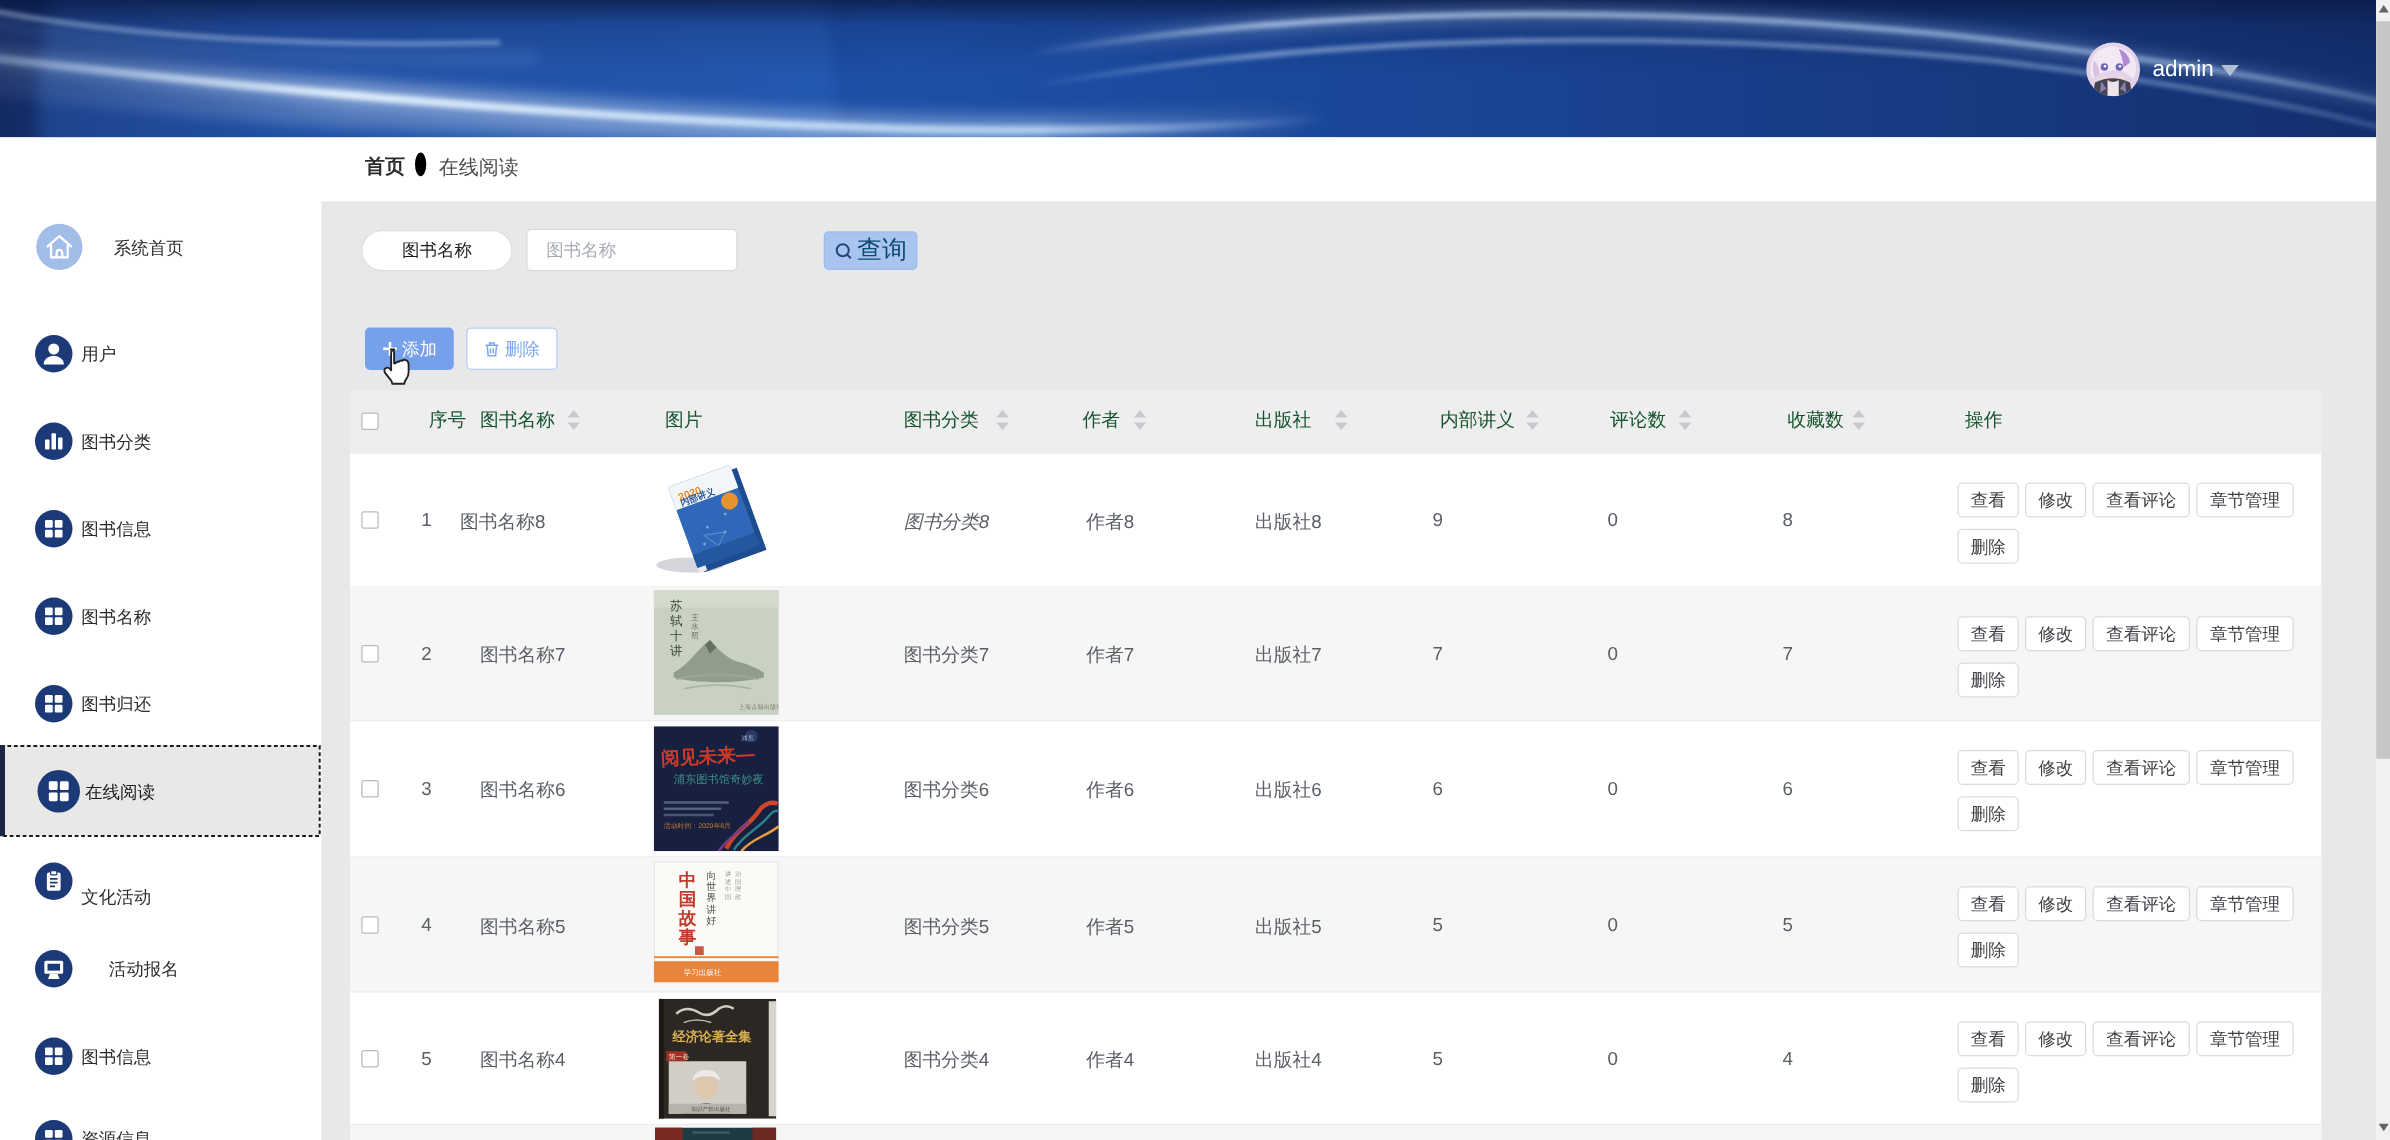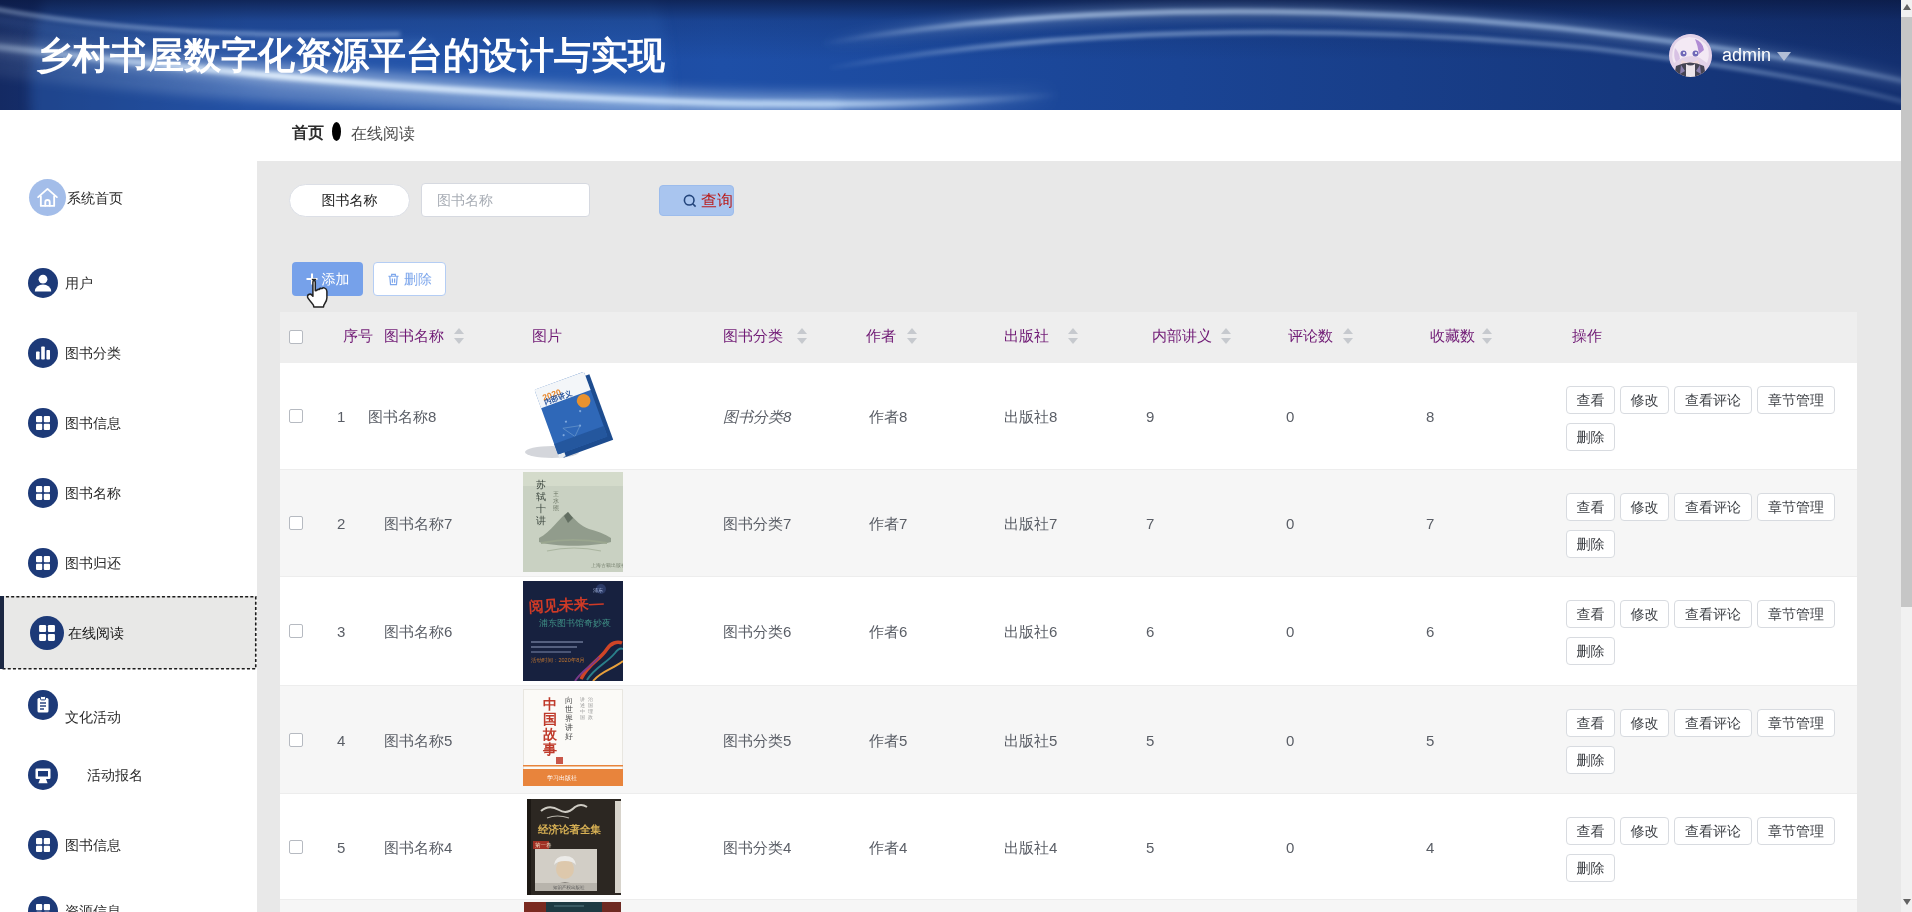--- a/index.html
+++ b/index.html
@@ -36,32 +36,32 @@
   
   #content { left:257px; top:161px; width:1644px; height:751px; background:#e8e8e8; }
 
   .pill { left:289px; top:184px; width:121px; height:33px; background:#fff;
     border:1px solid #dcdfe6; border-radius:17px; color:#1d1d1d; font-size:14px;
     text-align:center; line-height:31px; }
   #inp { left:421px; top:183px; width:169px; height:34px; background:#fff;
     border:1px solid #d6d9e0; border-radius:4px; color:#a8adb5; font-size:14px;
     line-height:32px; padding-left:15px; }
   #qbtn { left:659px; top:185px; width:75px; height:31px; background:#a9c5ef;
-    border:1px solid #9cbcec; border-radius:4px; color:#b91c1c; font-size:16px;
-    line-height:29px; text-align:right; }
+    border:1px solid #9cbcec; border-radius:4px; color:#0c4a6e; font-size:20px;
+    line-height:29px; text-align:center; }
   #addbtn { left:292px; top:262px; width:71px; height:34px; background:#76a1ea;
     border-radius:4px; color:#fff; font-size:14px; line-height:34px; text-align:center; }
   #delbtn { left:373px; top:262px; width:73px; height:34px; background:#fff;
     border:1px solid #b4cdf4; border-radius:4px; color:#7ea7ec; font-size:14px;
     line-height:32px; text-align:center; }
 
   
   #table { left:280px; top:312px; width:1577px; height:600px; background:#fff; }
   #thead { position:absolute; left:0; top:0; width:1577px; height:51px; background:#eeeeee; }
-  .th { position:absolute; top:15px; font-size:15px; color:#701a75; white-space:nowrap; }
+  .th { position:absolute; top:15px; font-size:15px; color:#14532d; white-space:nowrap; }
   .row { position:absolute; left:0; width:1577px; }
   .stripe { background:#f6f6f6; }
   .cell { position:absolute; font-size:15px; color:#5a5e66; white-space:nowrap; }
   .cb { position:absolute; width:14px; height:14px; background:#fff;
     border:1px solid #b6bac1; border-radius:2px; }
   .obtn { position:absolute; height:28px; background:#fff; border:1px solid #d8dbe0;
     border-radius:4px; font-size:14px; color:#3e4146; text-align:center; line-height:26px; }
   .w2 { width:49px; }
   .w4 { width:78px; }
   .caret { position:absolute; width:0; height:0; border-left:5px solid transparent;
@@ -120,21 +120,20 @@
     <path d="M -60,40 C 200,72 460,95 720,103 C 860,106 980,103 1090,92" fill="none" stroke="url(#gA)" stroke-width="24" opacity="0.5" filter="url(#b6)"></path>
     <path d="M -60,40 C 200,72 460,95 720,103 C 860,106 980,103 1090,92" fill="none" stroke="url(#gA)" stroke-width="6.5" filter="url(#b3)"></path>
     <path d="M -60,62 C 220,100 520,114 840,107" fill="none" stroke="url(#gA)" stroke-width="10" opacity="0.35" filter="url(#b6)"></path>
     <path d="M 820,44 C 1040,6 1300,2 1560,28 C 1720,46 1840,66 1916,84" fill="none" stroke="url(#gB)" stroke-width="13" opacity="0.35" filter="url(#b6)"></path>
     <path d="M 820,44 C 1040,6 1300,2 1560,28 C 1720,46 1840,66 1916,84" fill="none" stroke="url(#gB)" stroke-width="4" filter="url(#b3)"></path>
     <path d="M 830,68 C 1060,28 1320,22 1590,48 C 1740,66 1860,88 1918,106" fill="none" stroke="url(#gB)" stroke-width="3.5" opacity="0.8" filter="url(#b3)"></path>
     <path d="M -20,6 C 90,28 230,38 400,34" fill="none" stroke="#cfe4ff" stroke-width="3" opacity="0.6" filter="url(#b3)"></path>
     <path d="M -20,16 C 100,40 260,50 430,46" fill="none" stroke="#8fb6ee" stroke-width="6" opacity="0.3" filter="url(#b6)"></path>
     </svg>
   </div>
-  <div id="title" class="abs">乡村书屋数字化资源平台的设计与实现</div>
   <div id="avatar" class="abs">
     <svg width="43" height="43" viewBox="0 0 43 43">
       <circle cx="21.5" cy="21.5" r="21.5" fill="#e3d3e8"></circle>
       <path d="M4,16 Q6,5 20,3 Q34,4 39,14 Q41,22 38,29 L31,24 Q24,20 13,24 L5,29 Q2,23 4,16 Z" fill="#f3e9f4"></path>
       <path d="M26,5 q8,3 9,11 l-5,4 q-1,-8 -4,-15 z" fill="#b08cd4"></path>
       <path d="M6,14 q-2,8 1,14 l4,-3 q-1,-7 -5,-11 z" fill="#d8c2e4"></path>
       <circle cx="14.5" cy="19.5" r="3" fill="#6f68b8"></circle>
       <circle cx="26.5" cy="19.5" r="3" fill="#6f68b8"></circle>
       <circle cx="15" cy="19" r="1" fill="#fff"></circle>
       <circle cx="27" cy="19" r="1" fill="#fff"></circle>
@@ -162,21 +161,21 @@
   </svg>
   <div id="selbar" class="abs"></div>
 
   <div class="abs" style="left:29px;top:178.5px;width:37px;height:37px;border-radius:50%;background:#a3bde9;">
     <svg width="37" height="37" viewBox="0 0 30 30" fill="none" stroke="#fff" stroke-width="1.5" stroke-linejoin="round" stroke-linecap="round">
       <path d="M9.6,13.9 V21.8 H20.4 V13.9"></path>
       <path d="M7.4,14.7 L15,8 L22.6,14.7"></path>
       <path d="M13.2,21.6 v-2.8 a1.8,1.8 0 0 1 3.6,0 v2.8"></path>
     </svg>
   </div>
-  <div class="mi-t abs" style="left:67px;top:190px;">系统首页</div>
+  <div class="mi-t abs" style="left:67px;top:190px;padding-left:24px;">系统首页</div>
 
   <div class="mi-c abs" style="left:28px;top:268px;width:30px;height:30px;">
     <svg width="30" height="30" viewBox="0 0 30 30" fill="#fff">
       <circle cx="15" cy="11.2" r="4.4"></circle>
       <path d="M6.8,23.5 a8.2,7 0 0 1 16.4,0 z"></path>
     </svg>
   </div>
   <div class="mi-t abs" style="left:65px;top:275px;">用户</div>
 
   <div class="mi-c abs" style="left:28px;top:338px;width:30px;height:30px;">

